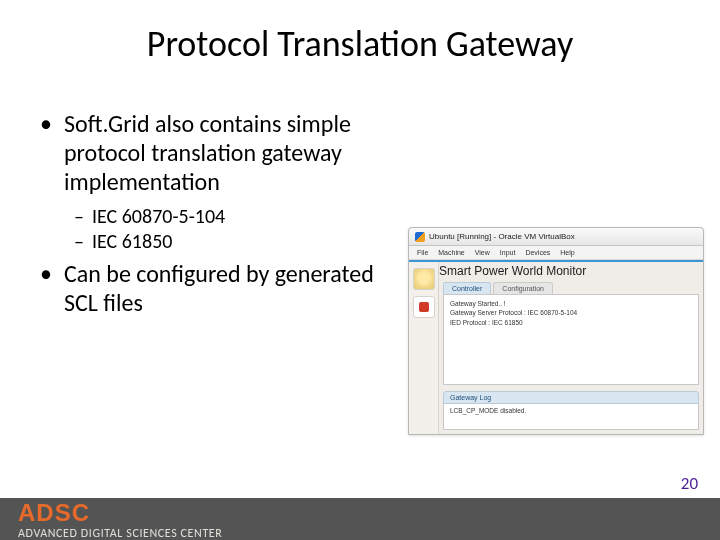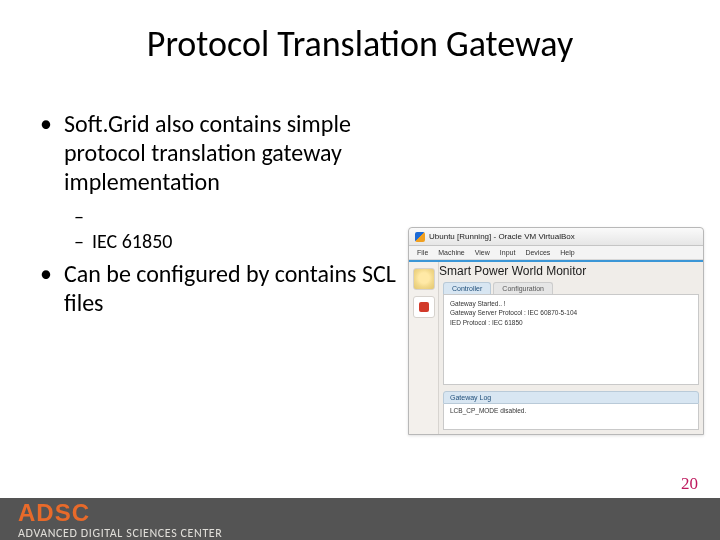--- a/index.html
+++ b/index.html
@@ -140,46 +140,46 @@
     font-size: 12px;
     letter-spacing: 0.6px;
     color: #e0ded9;
     margin-top: -1px;
   }
   .pagenum {
     position: absolute;
     right: 22px;
     bottom: 46px;
     font-size: 17px;
-    color: #be185d;
-    font-family: Liberation Serif, serif;
+    color: #4c1d95;
   }
 </style>
 </head>
 <body>
 
 <div class="slide">
   <h1 class="title">Protocol Translation Gateway</h1>
 
   <div class="content">
     <div class="bullet-l1">
       <span class="dot">•</span>
       <span class="txt">Soft.Grid also contains simple protocol translation gateway implementation</span>
     </div>
     <div class="bullet-l2">
       <span class="dash">–</span>
+      <span>IEC 60870-5-104</span>
     </div>
     <div class="bullet-l2">
       <span class="dash">–</span>
       <span>IEC 61850</span>
     </div>
     <div class="spacer"></div>
     <div class="bullet-l1">
       <span class="dot">•</span>
-      <span class="txt">Can be configured by contains SCL files</span>
+      <span class="txt">Can be configured by generated SCL files</span>
     </div>
   </div>
 
   <div class="screenshot">
     <div class="ss-titlebar">
       <span class="vb-icon"></span>
       <span>Ubuntu [Running] - Oracle VM VirtualBox</span>
     </div>
     <div class="ss-menubar">
       <span>File</span>

